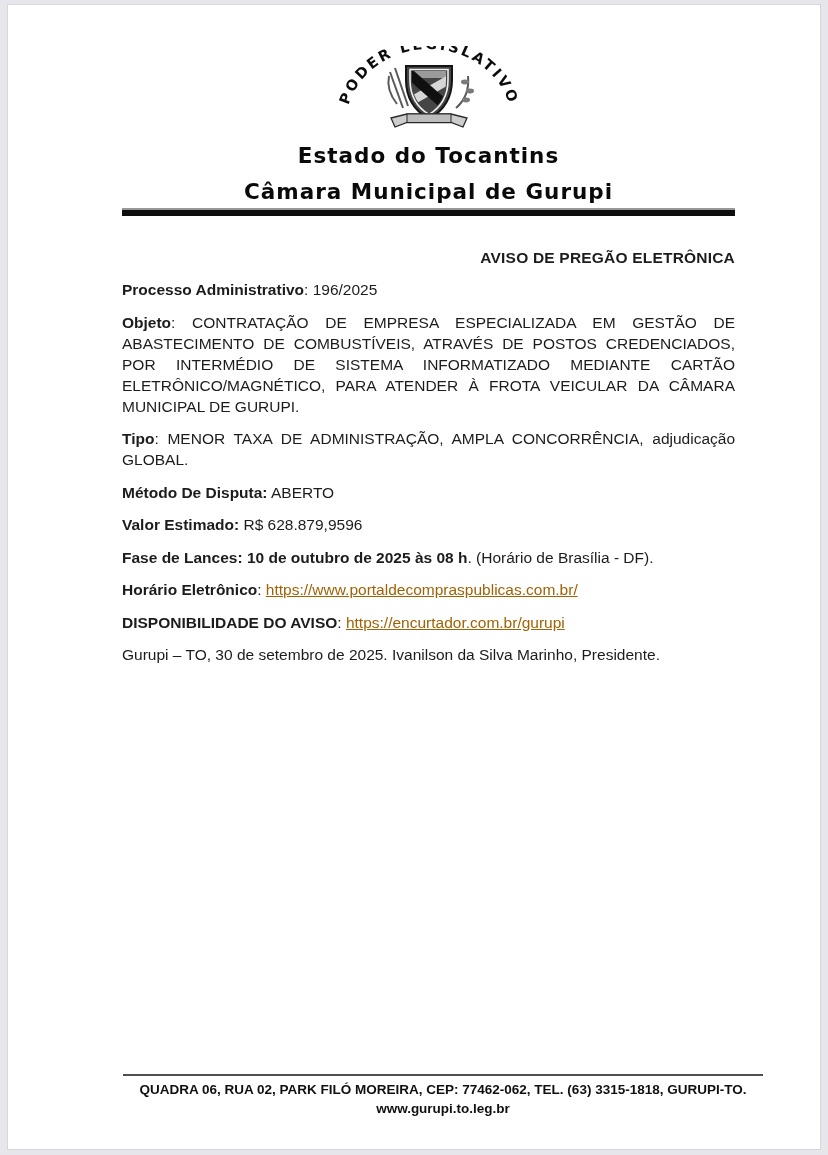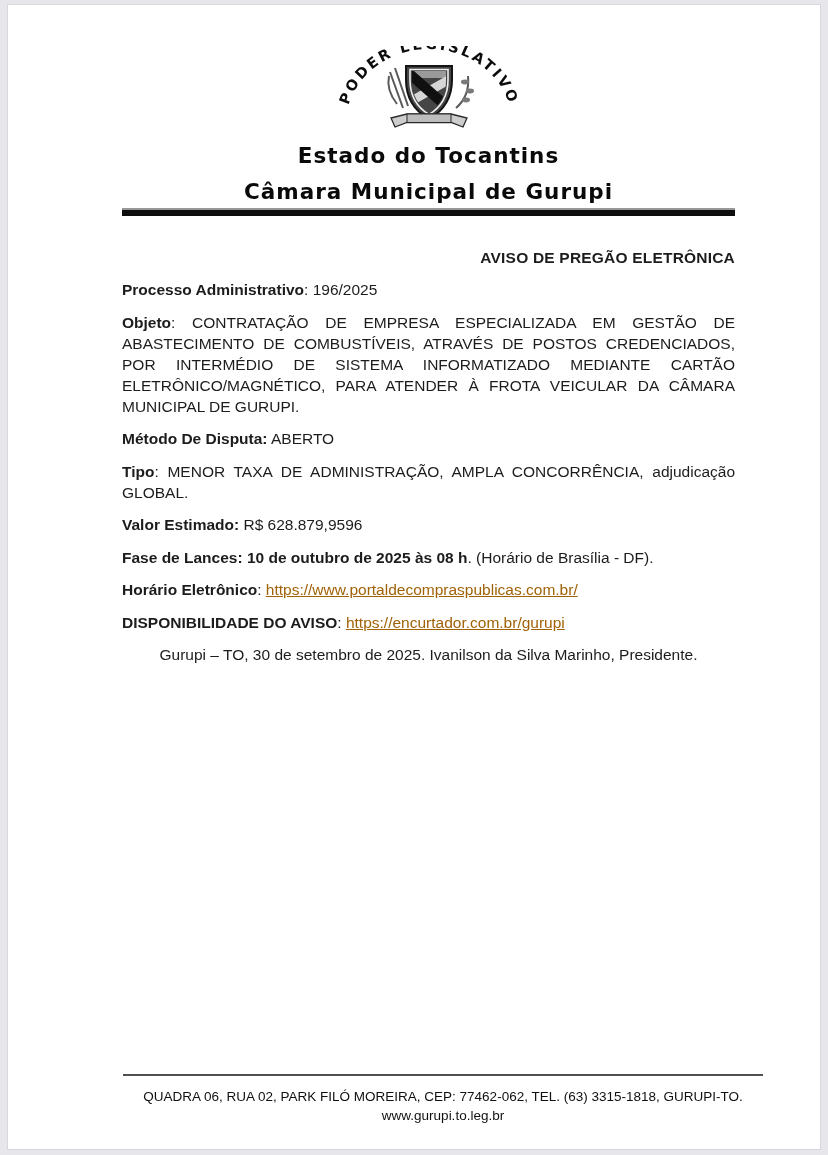--- a/index.html
+++ b/index.html
@@ -19,27 +19,27 @@
   .logo{display:block;margin:41px auto 5px;}
   .org-line{
     font-family:"DejaVu Sans",sans-serif;
     font-size:21.5px;font-weight:700;line-height:24px;
     letter-spacing:1px;color:#0a0a0a;white-space:nowrap;margin-top:12px;
   }
   .rule{margin-top:4px;height:6px;background:#0e0e0e;border-top:2px solid #989898;}
   .doc{margin-top:31px;font-size:15.5px;line-height:21px;color:#1c1c1c;}
   .doc-title{text-align:right;font-weight:700;margin:0 0 11px;letter-spacing:.2px;}
   .doc p{margin:0 0 11.5px;text-align:justify;}
-  .doc p.left{text-align:center;}
+  .doc p.left{text-align:left;}
   .doc b{font-weight:700;}
   a.doc-link{color:#a16207;text-decoration:underline;cursor:pointer;}
   .footer{
     position:absolute;left:115px;top:1069px;width:640px;
-    border-top:2px solid #4f4f4f;padding-top:11px;
-    text-align:center;font-weight:400;font-size:13.5px;line-height:19px;color:#101010;
+    border-top:2px solid #4f4f4f;padding-top:4px;
+    text-align:center;font-weight:700;font-size:13.5px;line-height:19px;color:#101010;
   }
 </style>
 </head>
 <body>
 
 <div class="photo">
   <div class="page">
     <div class="content">
 
       <div class="header">
@@ -89,23 +89,23 @@
       </div>
 
       <div class="doc">
         <div class="doc-title">AVISO DE PREGÃO ELETRÔNICA</div>
 
 
         <p><b>Processo Administrativo</b><span>: 196/2025</span></p>
 
         <p><b>Objeto</b><span>: CONTRATAÇÃO DE EMPRESA ESPECIALIZADA EM GESTÃO DE ABASTECIMENTO DE COMBUSTÍVEIS, ATRAVÉS DE POSTOS CREDENCIADOS, POR INTERMÉDIO DE SISTEMA INFORMATIZADO MEDIANTE CARTÃO ELETRÔNICO/MAGNÉTICO, PARA ATENDER À FROTA VEICULAR DA CÂMARA MUNICIPAL DE GURUPI.</span></p>
 
+        <p><b>Tipo</b><span>: MENOR TAXA DE ADMINISTRAÇÃO, AMPLA CONCORRÊNCIA, adjudicação GLOBAL.</span></p>
+
         <p><b>Método De Disputa:</b><span> ABERTO</span></p>
-
-        <p><b>Tipo</b><span>: MENOR TAXA DE ADMINISTRAÇÃO, AMPLA CONCORRÊNCIA, adjudicação GLOBAL.</span></p>
 
         <p><b>Valor Estimado:</b><span> R$ 628.879,9596</span></p>
 
         <p><b>Fase de Lances: 10 de outubro de 2025 às 08 h</b><span>. (Horário de Brasília - DF).</span></p>
 
         <p><b>Horário Eletrônico</b><span>: </span><a class="doc-link">https://www.portaldecompraspublicas.com.br/</a></p>
 
         <p><b>DISPONIBILIDADE DO AVISO</b><span>:  </span><a class="doc-link">https://encurtador.com.br/gurupi</a></p>
 
         <p class="left">Gurupi – TO, 30 de setembro de 2025. Ivanilson da Silva Marinho, Presidente.</p>

